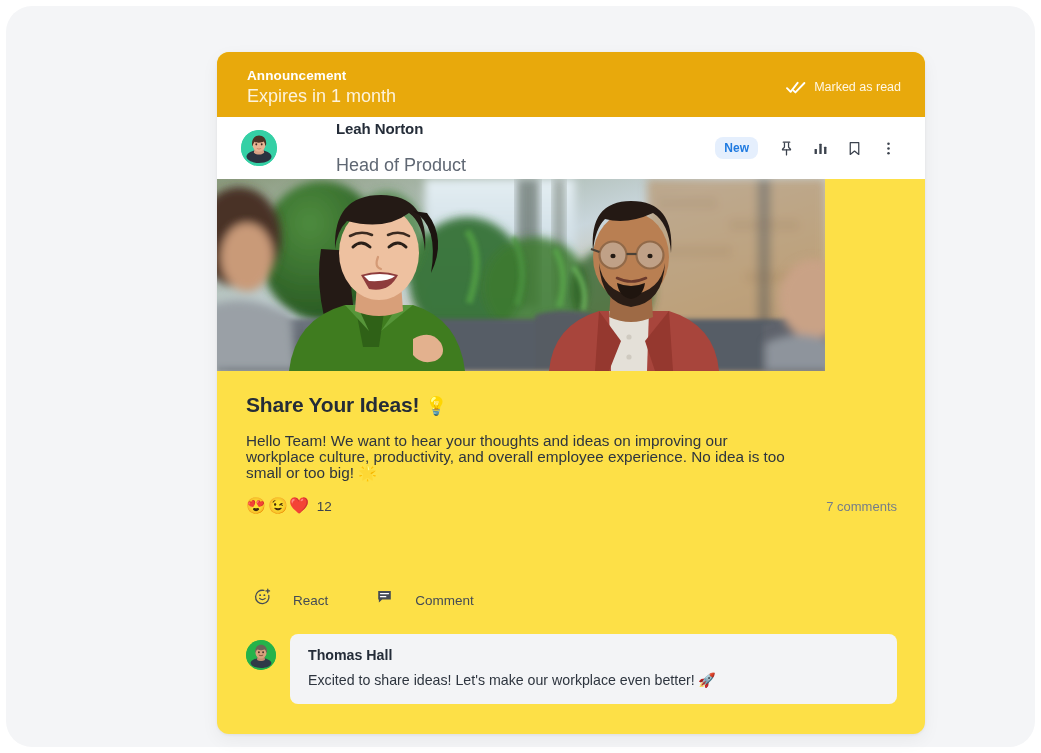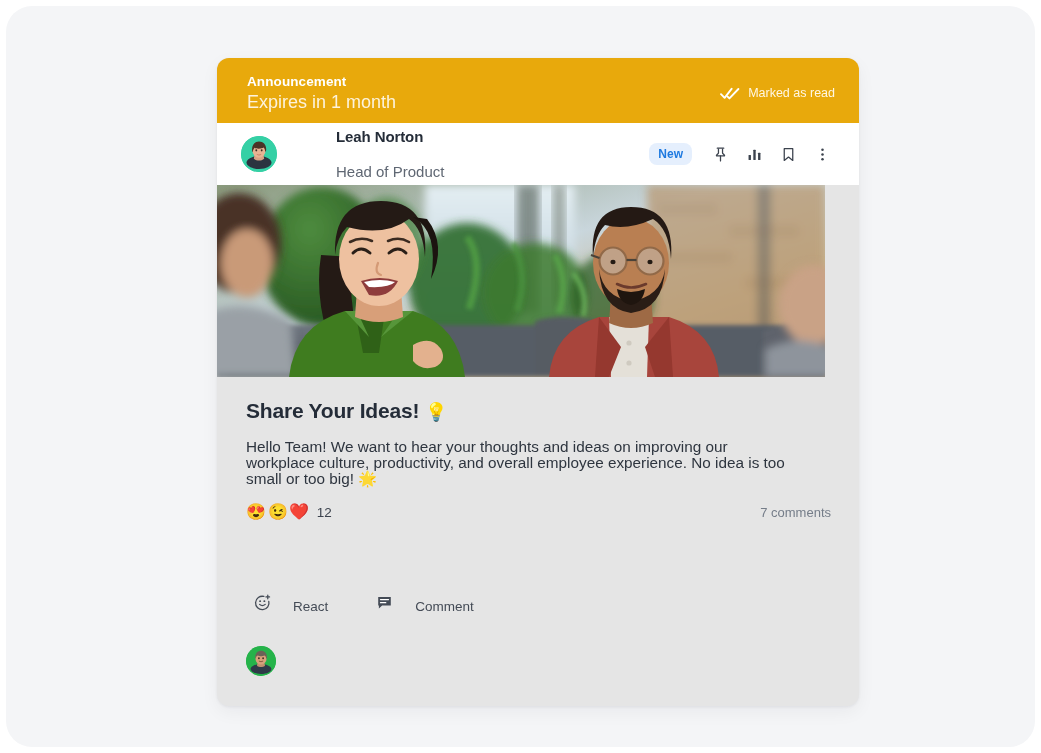--- a/index.html
+++ b/index.html
@@ -24,23 +24,23 @@
     width: 1029px;
     height: 741px;
     background: #f4f5f7;
     border-radius: 26px;
   }
 
   
   .card {
     position: absolute;
     left: 217px;
-    top: 58px;
-    width: 642px;
-    background: #e5e5e5;
+    top: 52px;
+    width: 708px;
+    background: #fde047;
     border-radius: 12px;
     overflow: hidden;
     box-shadow: 0 1px 3px rgba(16,24,40,0.06), 0 6px 18px rgba(16,24,40,0.05);
   }
 
   
   .banner {
     background: #e8a90c;
     height: 65px;
     padding: 12px 24px 0 30px;
@@ -94,21 +94,21 @@
   .avatar svg { display: block; width: 100%; height: 100%; }
 
   .author-meta { display: flex; flex-direction: column; gap: 18px; margin-left: 45px; }
   .author-name {
     font-size: 15px;
     font-weight: bold;
     color: #242c38;
     letter-spacing: -0.1px;
   }
   .author-role {
-    font-size: 15px;
+    font-size: 18px;
     color: #5f6773;
   }
 
   .header-actions { display: flex; align-items: center; gap: 4px; }
   .badge-new {
     background: #e5effd;
     color: #1f7ae0;
     font-size: 12px;
     font-weight: bold;
     padding: 4px 9px;
@@ -503,15 +503,19 @@
         <circle cx="15" cy="15" r="15" fill="#25b34a"></circle>
         <path d="M15 28 C9 28 4.6 25.4 4.6 23 C4.6 20.6 8.2 19.2 10.6 18.4 L19.4 18.4 C21.8 19.2 25.4 20.6 25.4 23 C25.4 25.8 21 28 15 28 Z" fill="#2f3a48"></path>
         <path d="M11.4 17.2 L18.6 17.2 L19 19.8 C17.7 20.8 16.4 21.1 15 21.1 C13.6 21.1 12.3 20.8 11 19.8 Z" fill="#c08f6e"></path>
         <ellipse cx="15" cy="12.2" rx="5.6" ry="6.4" fill="#d7a17c"></ellipse>
         <path d="M9.2 11.6 C9.2 7.2 11.8 4.8 15 4.8 C18.4 4.8 21 7.3 21 11.4 C21 12.2 20.8 12.9 20.5 13.3 C20.2 11 19.4 9.9 18.6 9.4 C16.8 10.4 12.6 10.5 11.2 9.6 C10.3 10.5 9.7 11.8 9.6 13.3 C9.3 12.8 9.2 12.2 9.2 11.6 Z" fill="#6b6257"></path>
         <ellipse cx="12.9" cy="12.2" rx="0.85" ry="0.95" fill="#342820"></ellipse>
         <ellipse cx="17.1" cy="12.2" rx="0.85" ry="0.95" fill="#342820"></ellipse>
         <path d="M13.2 15.3 Q15 16.4 16.8 15.3" stroke="#8a5a43" stroke-width="1" fill="none" stroke-linecap="round"></path>
       </svg>
     </div>
+    <div class="comment-bubble">
+      <div class="comment-author">Thomas Hall</div>
+      <div class="comment-text">Excited to share ideas! Let's make our workplace even better! 🚀</div>
+    </div>
   </div>
 
 </div>
 
 </body></html>

